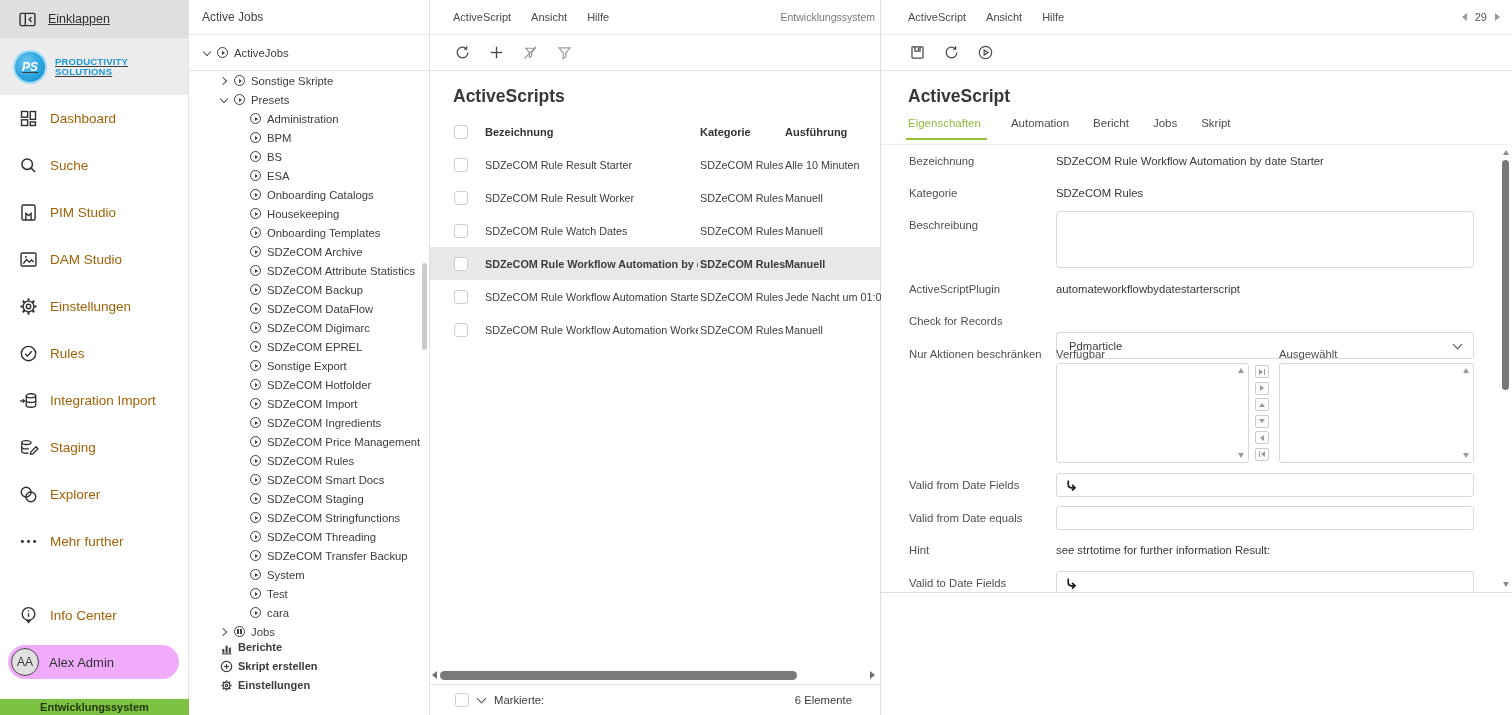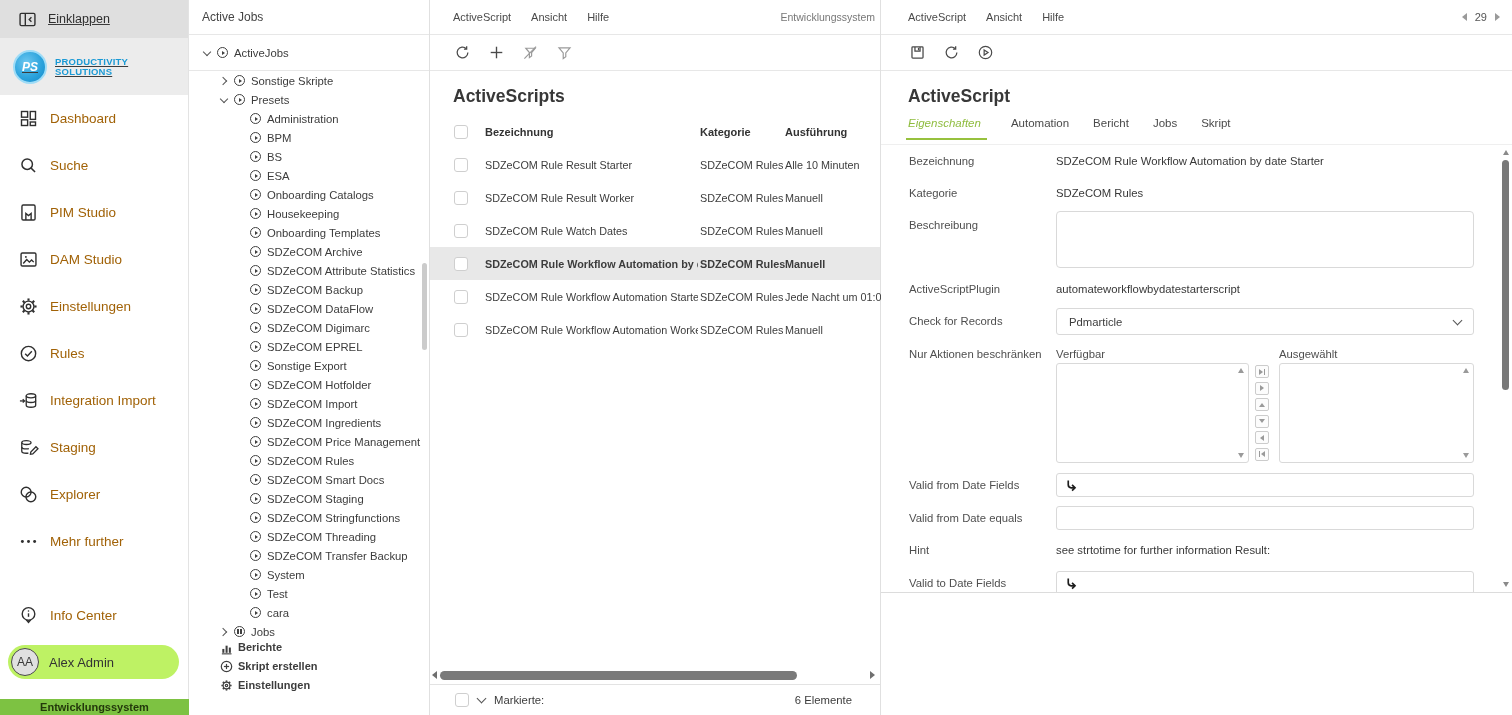--- a/index.html
+++ b/index.html
@@ -14,21 +14,21 @@
   
   .sidebar { position:absolute; left:0; top:0; width:189px; height:715px; background:#fff; border-right:1px solid #e3e3e3;text-decoration:underline; }
   .collapse-bar { height:38px; background:#dfdfdf; display:flex; align-items:center; padding-left:17px; gap:10px; font-size:12.5px; color:#2f2f2f; cursor:pointer; }
   .logo-row { height:57px; background:#ececec; display:flex; align-items:center; padding-left:13px; gap:8px; }
   .logo-badge { width:34px; height:34px; border-radius:50%; background:radial-gradient(circle at 38% 35%, #6cc7f0 0%, #2da4dd 55%, #1188c8 100%); border:2px solid #9edcf7; display:flex; align-items:center; justify-content:center; color:#fff; font-weight:bold; font-style:italic; font-size:12px; flex:none; }
   .brand-text { font-size:9.5px; line-height:10px; font-weight:bold; color:#1b9ad5; letter-spacing:.2px; }
   .nav { position:absolute; top:95px; left:0; right:0; }
   .nav-item { height:47px; display:flex; align-items:center; padding-left:17px; gap:11px; font-size:13.5px; color:#a16207; cursor:pointer; }
   .nav-item .ic { width:22px; height:22px; flex:none; display:flex; align-items:center; justify-content:center; }
   .info-item { position:absolute; top:592px; left:0; right:0; }
-  .user-pill { position:absolute; left:8px; right:9px; top:645px; height:34px; background:#bef264; border-radius:17px; display:flex; align-items:center; padding-left:3px; gap:10px; cursor:pointer; }
+  .user-pill { position:absolute; left:8px; right:9px; top:645px; height:34px; background:#f0abfc; border-radius:17px; display:flex; align-items:center; padding-left:3px; gap:10px; cursor:pointer; }
   .avatar { width:28px; height:28px; border-radius:50%; border:1.6px solid #4a4a4a; display:flex; align-items:center; justify-content:center; font-size:12px; color:#3a3a3a; background:#e0e0e0; flex:none; }
   .user-name { font-size:13px; color:#333; }
   .env-bar { position:absolute; left:0; bottom:0; width:189px; height:16px; background:#7dc242; display:flex; align-items:center; justify-content:center; font-size:11px; font-weight:bold; color:#23380b; }
 
   
   .tree-panel { position:absolute; left:189px; top:0; width:241px; height:715px; background:#fff; border-right:1px solid #e0e0e0; }
   .tree-hdr { height:35px; border-bottom:1px solid #e7e7e7; display:flex; align-items:center; padding-left:13px; font-size:12px; color:#444; }
   .tree-root-row { height:36px; border-bottom:1px solid #e7e7e7; display:flex; align-items:center; padding-left:13px; font-size:11.3px; cursor:pointer; }
   .tree-items { position:absolute; top:71px; left:0; right:0; }
   .titem { height:19px; display:flex; align-items:center; padding-left:30px; font-size:11.3px; color:#3c3c3c; cursor:pointer; white-space:nowrap; }
@@ -75,27 +75,27 @@
 
   
   .detail-panel { position:absolute; left:881px; top:0; width:631px; height:715px; background:#fff; }
   .detail-panel .menubar { padding-left:27px; }
   .pager { margin-left:auto; display:flex; align-items:center; gap:8px; padding-right:12px; font-size:11px; color:#555; }
   .pg-left { width:0; height:0; border-top:4px solid transparent; border-bottom:4px solid transparent; border-right:5px solid #9a9a9a; cursor:pointer; }
   .pg-right { width:0; height:0; border-top:4px solid transparent; border-bottom:4px solid transparent; border-left:5px solid #9a9a9a; cursor:pointer; }
   .detail-panel .toolbar { padding-left:24px; }
   .tabs { position:absolute; left:27px; top:117px; display:flex; gap:24px; font-size:11.5px; color:#4a4a4a; }
   .tab { padding-bottom:9px; cursor:pointer; }
-  .tab.active { color:#8fbc3f; border-bottom:2px solid #97c13d; padding-left:2px; padding-right:6px; margin-left:-2px;font-style:italic; }
+  .tab.active { color:#8fbc3f; border-bottom:2px solid #97c13d; padding-left:2px; padding-right:6px; margin-left:-2px; }
   .tabs-baseline { position:absolute; left:0; right:0; top:144px; border-bottom:1px solid #efefef; }
   .form-viewport { position:absolute; left:0; top:145px; width:631px; height:448px; overflow:hidden; border-bottom:1px solid #dcdcdc; }
   .flabel { position:absolute; left:28px; font-size:11.3px; color:#4f4f4f; white-space:nowrap; }
   .fvalue { position:absolute; left:175px; font-size:11.3px; color:#383838; white-space:nowrap; }
   .fbox { position:absolute; left:175px; width:418px; border:1px solid #d9d9d9; border-radius:3px; background:#fff; }
-  .fselect { height:27px; display:flex; align-items:center; padding:3px 12px; font-size:11.3px; cursor:pointer; }
+  .fselect { height:27px; display:flex; align-items:center; padding:3px 12px; font-size:11.3px; cursor:pointer;margin-top:24px; }
   .fselect .chev-down { margin-left:auto; }
   .finput { height:24px; display:flex; align-items:center; padding:0 8px; cursor:text; }
   .listbox { position:absolute; top:218px; height:100px; border:1px solid #d9d9d9; border-radius:3px; background:#fff; }
   .lb-up { position:absolute; top:4px; right:4px; width:0; height:0; border-left:3.5px solid transparent; border-right:3.5px solid transparent; border-bottom:5px solid #9a9a9a; cursor:pointer; }
   .lb-down { position:absolute; bottom:4px; right:4px; width:0; height:0; border-left:3.5px solid transparent; border-right:3.5px solid transparent; border-top:5px solid #9a9a9a; cursor:pointer; }
   .xfer-col { position:absolute; left:374px; top:220px; display:flex; flex-direction:column; gap:3.5px; }
   .xbtn { width:14px; height:13px; border:1px solid #ccc; border-radius:2px; background:#fcfcfc; display:flex; align-items:center; justify-content:center; gap:1px; cursor:pointer; }
   .xt-r { width:0; height:0; border-top:3px solid transparent; border-bottom:3px solid transparent; border-left:4px solid #9a9a9a; }
   .xt-l { width:0; height:0; border-top:3px solid transparent; border-bottom:3px solid transparent; border-right:4px solid #9a9a9a; }
   .xt-u { width:0; height:0; border-left:3px solid transparent; border-right:3px solid transparent; border-bottom:4px solid #9a9a9a; }

